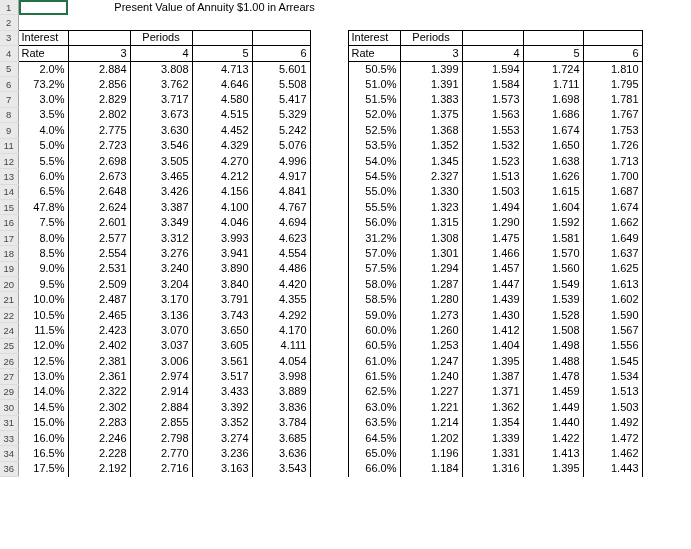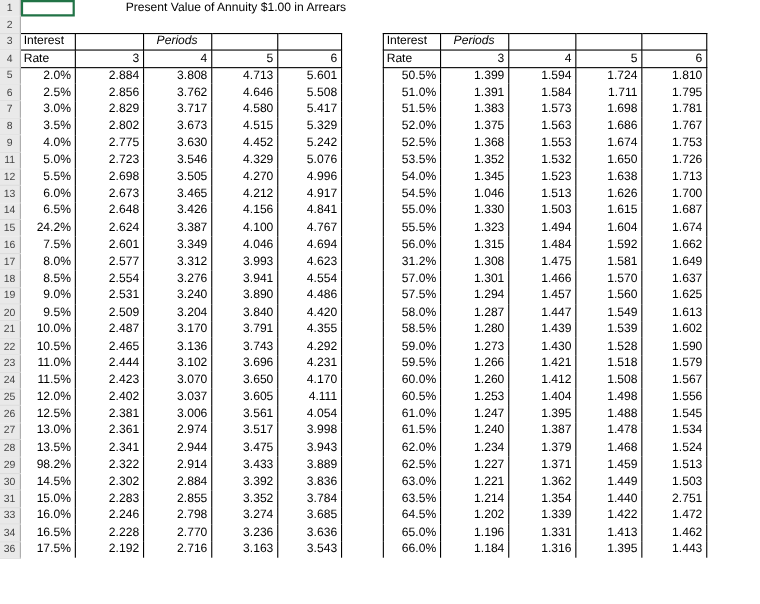--- a/index.html
+++ b/index.html
@@ -25,21 +25,21 @@
     border-right: 1px solid #a6a6a6;
     border-bottom: 1px solid #dcdcdc;
     color: #454545;
     font-size: 9.5px;
     text-align: center;
     padding: 0;
   }
   td.b  { border: 1px solid #000; }
   td.bv { border-left: 1px solid #000; border-right: 1px solid #000; }
   td.num { text-align: right; }
-  td.ctr { text-align: center; font-style: italic; }
+  td.ctr { text-align: center; }
   td.sel { box-shadow: inset 0 0 0 2px #217346; }
   td.title-cell { text-align: center; padding-left: 16px; overflow: visible; }
 </style>
 </head>
 <body>
 
 <table class="grid">
   <colgroup>
     <col style="width:18px">
       <col style="width:50px">
@@ -122,21 +122,21 @@
         <td></td>
         <td class="bv num">50.5%</td>
         <td class="bv num">1.399</td>
         <td class="bv num">1.594</td>
         <td class="bv num">1.724</td>
         <td class="bv num">1.810</td>
         <td></td>
       </tr>
       <tr>
         <td class="gut">6</td>
-        <td class="bv num">2.5%</td>
+        <td class="bv num">73.2%</td>
         <td class="bv num">2.856</td>
         <td class="bv num">3.762</td>
         <td class="bv num">4.646</td>
         <td class="bv num">5.508</td>
         <td></td>
         <td class="bv num">51.0%</td>
         <td class="bv num">1.391</td>
         <td class="bv num">1.584</td>
         <td class="bv num">1.711</td>
         <td class="bv num">1.795</td>
@@ -219,21 +219,21 @@
       </tr>
       <tr>
         <td class="gut">13</td>
         <td class="bv num">6.0%</td>
         <td class="bv num">2.673</td>
         <td class="bv num">3.465</td>
         <td class="bv num">4.212</td>
         <td class="bv num">4.917</td>
         <td></td>
         <td class="bv num">54.5%</td>
-        <td class="bv num">1.046</td>
+        <td class="bv num">2.327</td>
         <td class="bv num">1.513</td>
         <td class="bv num">1.626</td>
         <td class="bv num">1.700</td>
         <td></td>
       </tr>
       <tr>
         <td class="gut">14</td>
         <td class="bv num">6.5%</td>
         <td class="bv num">2.648</td>
         <td class="bv num">3.426</td>
@@ -242,21 +242,21 @@
         <td></td>
         <td class="bv num">55.0%</td>
         <td class="bv num">1.330</td>
         <td class="bv num">1.503</td>
         <td class="bv num">1.615</td>
         <td class="bv num">1.687</td>
         <td></td>
       </tr>
       <tr>
         <td class="gut">15</td>
-        <td class="bv num">24.2%</td>
+        <td class="bv num">47.8%</td>
         <td class="bv num">2.624</td>
         <td class="bv num">3.387</td>
         <td class="bv num">4.100</td>
         <td class="bv num">4.767</td>
         <td></td>
         <td class="bv num">55.5%</td>
         <td class="bv num">1.323</td>
         <td class="bv num">1.494</td>
         <td class="bv num">1.604</td>
         <td class="bv num">1.674</td>
@@ -265,21 +265,21 @@
       <tr>
         <td class="gut">16</td>
         <td class="bv num">7.5%</td>
         <td class="bv num">2.601</td>
         <td class="bv num">3.349</td>
         <td class="bv num">4.046</td>
         <td class="bv num">4.694</td>
         <td></td>
         <td class="bv num">56.0%</td>
         <td class="bv num">1.315</td>
-        <td class="bv num">1.484</td>
+        <td class="bv num">1.290</td>
         <td class="bv num">1.592</td>
         <td class="bv num">1.662</td>
         <td></td>
       </tr>
       <tr>
         <td class="gut">17</td>
         <td class="bv num">8.0%</td>
         <td class="bv num">2.577</td>
         <td class="bv num">3.312</td>
         <td class="bv num">3.993</td>
@@ -361,35 +361,20 @@
         <td class="bv num">4.292</td>
         <td></td>
         <td class="bv num">59.0%</td>
         <td class="bv num">1.273</td>
         <td class="bv num">1.430</td>
         <td class="bv num">1.528</td>
         <td class="bv num">1.590</td>
         <td></td>
       </tr>
       <tr>
-        <td class="gut">23</td>
-        <td class="bv num">11.0%</td>
-        <td class="bv num">2.444</td>
-        <td class="bv num">3.102</td>
-        <td class="bv num">3.696</td>
-        <td class="bv num">4.231</td>
-        <td></td>
-        <td class="bv num">59.5%</td>
-        <td class="bv num">1.266</td>
-        <td class="bv num">1.421</td>
-        <td class="bv num">1.518</td>
-        <td class="bv num">1.579</td>
-        <td></td>
-      </tr>
-      <tr>
         <td class="gut">24</td>
         <td class="bv num">11.5%</td>
         <td class="bv num">2.423</td>
         <td class="bv num">3.070</td>
         <td class="bv num">3.650</td>
         <td class="bv num">4.170</td>
         <td></td>
         <td class="bv num">60.0%</td>
         <td class="bv num">1.260</td>
         <td class="bv num">1.412</td>
@@ -436,37 +421,22 @@
         <td class="bv num">3.998</td>
         <td></td>
         <td class="bv num">61.5%</td>
         <td class="bv num">1.240</td>
         <td class="bv num">1.387</td>
         <td class="bv num">1.478</td>
         <td class="bv num">1.534</td>
         <td></td>
       </tr>
       <tr>
-        <td class="gut">28</td>
-        <td class="bv num">13.5%</td>
-        <td class="bv num">2.341</td>
-        <td class="bv num">2.944</td>
-        <td class="bv num">3.475</td>
-        <td class="bv num">3.943</td>
-        <td></td>
-        <td class="bv num">62.0%</td>
-        <td class="bv num">1.234</td>
-        <td class="bv num">1.379</td>
-        <td class="bv num">1.468</td>
-        <td class="bv num">1.524</td>
-        <td></td>
-      </tr>
-      <tr>
         <td class="gut">29</td>
-        <td class="bv num">98.2%</td>
+        <td class="bv num">14.0%</td>
         <td class="bv num">2.322</td>
         <td class="bv num">2.914</td>
         <td class="bv num">3.433</td>
         <td class="bv num">3.889</td>
         <td></td>
         <td class="bv num">62.5%</td>
         <td class="bv num">1.227</td>
         <td class="bv num">1.371</td>
         <td class="bv num">1.459</td>
         <td class="bv num">1.513</td>
@@ -492,21 +462,21 @@
         <td class="bv num">15.0%</td>
         <td class="bv num">2.283</td>
         <td class="bv num">2.855</td>
         <td class="bv num">3.352</td>
         <td class="bv num">3.784</td>
         <td></td>
         <td class="bv num">63.5%</td>
         <td class="bv num">1.214</td>
         <td class="bv num">1.354</td>
         <td class="bv num">1.440</td>
-        <td class="bv num">2.751</td>
+        <td class="bv num">1.492</td>
         <td></td>
       </tr>
       <tr>
         <td class="gut">33</td>
         <td class="bv num">16.0%</td>
         <td class="bv num">2.246</td>
         <td class="bv num">2.798</td>
         <td class="bv num">3.274</td>
         <td class="bv num">3.685</td>
         <td></td>

